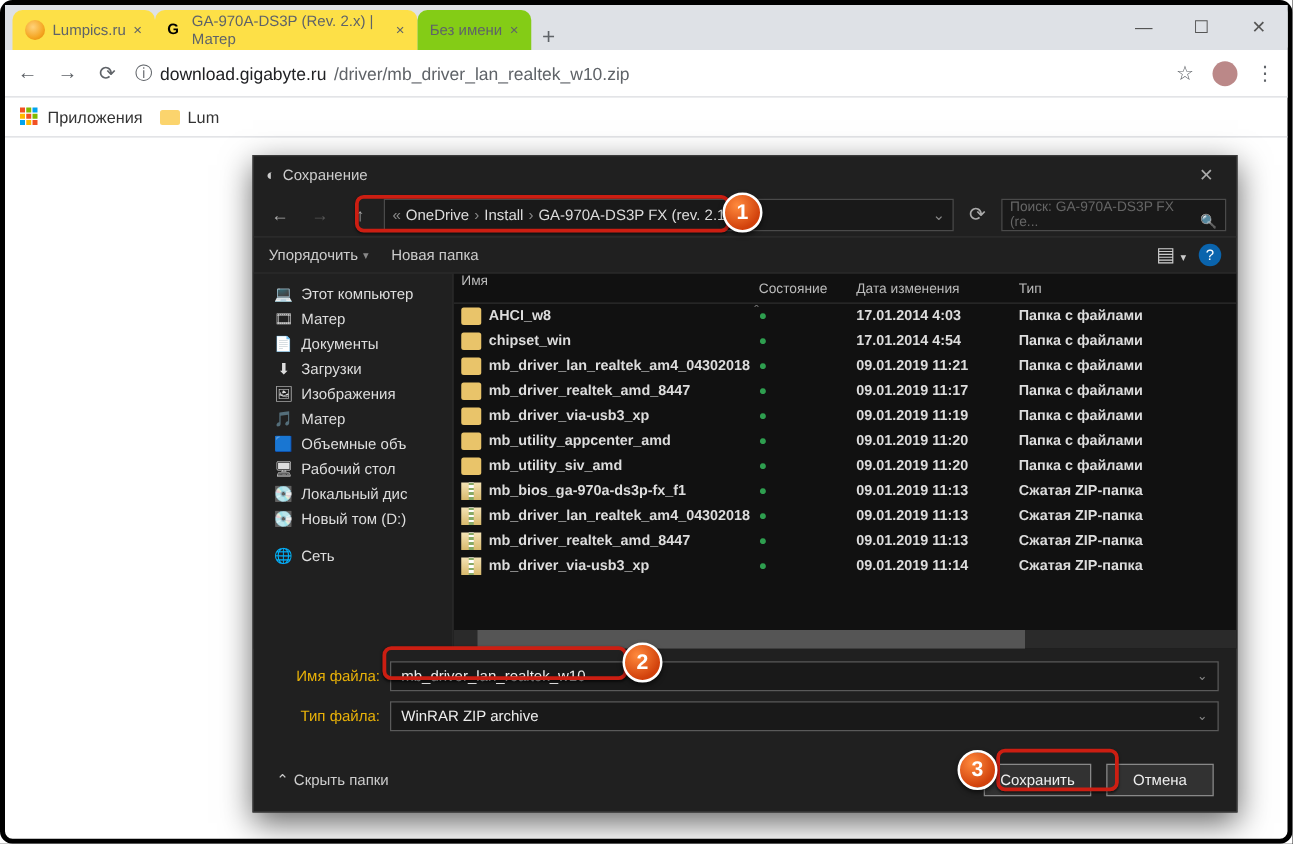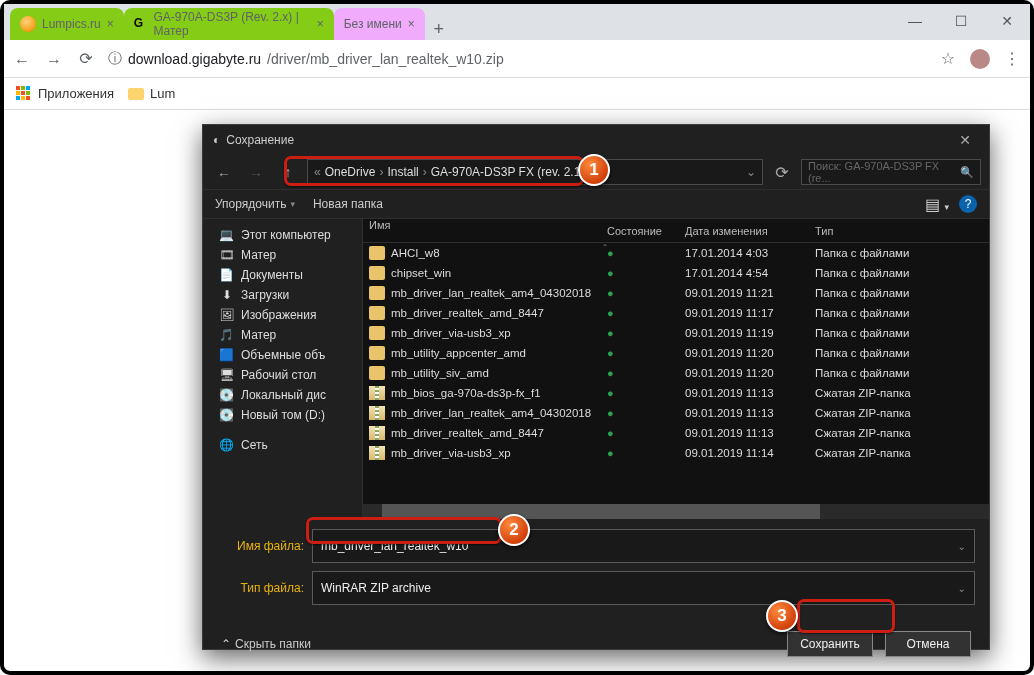--- a/index.html
+++ b/index.html
@@ -6,22 +6,22 @@
 body { width:1034px; height:675px; background:#fff; position:relative; overflow:hidden; }
 
 
 .frame { position:absolute; inset:0; border:4px solid #000; border-radius:10px; background:#fff; }
 
 
 .titlebar { height:34px; display:flex; align-items:center; background:#dee1e6; }
 .win-btns { margin-left:auto; display:flex; }
 .win-btn { width:46px; height:34px; display:flex; align-items:center; justify-content:center; font-size:14px; color:#555; }
 .tabs { height:36px; display:flex; align-items:flex-end; background:#dee1e6; padding-left:6px; }
-.tab { height:32px; background:#84cc16; border-radius:8px 8px 0 0; display:flex; align-items:center; padding:0 10px; font-size:12px; color:#5f6368; max-width:210px; gap:6px; position:relative; }
-.tab.active { background:#f0abfc; }
+.tab { height:32px; background:#fde047; border-radius:8px 8px 0 0; display:flex; align-items:center; padding:0 10px; font-size:12px; color:#5f6368; max-width:210px; gap:6px; position:relative; }
+.tab.active { background:#84cc16; }
 .tab .tclose { margin-left:auto; font-size:12px; }
 .tab .tfav { width:16px; height:16px; display:inline-block; }
 .newtab { width:28px; display:flex; justify-content:center; font-size:18px; color:#5f6368; }
 .addrbar { height:38px; background:#fff; border-bottom:1px solid #dadce0; display:flex; align-items:center; padding:0 8px; gap:12px; }
 .nav-ic { color:#5f6368; font-size:16px; width:20px; text-align:center; }
 .url-zone { flex:1; display:flex; align-items:center; gap:6px; font-size:14px; color:#5f6368; }
 .url-zone .domain { color:#202124; }
 .right-ic { width:20px; text-align:center; color:#5f6368; font-size:16px; }
 .avatar { width:20px; height:20px; border-radius:50%; background:#b88; }
 .bookmarks { height:32px; border-bottom:1px solid #dadce0; display:flex; align-items:center; gap:14px; padding:0 12px; font-size:13px; color:#333; }
@@ -37,58 +37,58 @@
 .dlg-title .tic { color:#ccc; }
 .dlg-close { margin-left:auto; color:#aaa; font-size:14px; padding:0 8px; }
 
 .dlg-pathrow { height:34px; display:flex; align-items:center; padding:0 8px; gap:6px; }
 .arrow-btn { width:26px; height:24px; color:#aaa; display:flex; align-items:center; justify-content:center; font-size:14px; }
 .arrow-btn.dis { color:#555; }
 .breadcrumb { flex:1; height:26px; background:#191919; border:1px solid #4a4a4a; display:flex; align-items:center; padding:0 6px; font-size:12px; color:#ddd; gap:4px; }
 .breadcrumb .crumb { display:flex; align-items:center; gap:4px; }
 .breadcrumb .sep { color:#888; }
 .refresh { width:26px; height:26px; color:#aaa; display:flex; align-items:center; justify-content:center; }
-.search { width:180px; height:26px; background:#191919; border:1px solid #4a4a4a; display:flex; align-items:center; padding:0 6px; font-size:11px; color:#666; gap:4px; }
+.search { width:180px; height:26px; background:#191919; border:1px solid #4a4a4a; display:flex; align-items:flex-end; padding:0 6px; font-size:11px; color:#666; gap:4px; }
 
 .dlg-toolbar { height:30px; display:flex; align-items:center; padding:0 12px; gap:18px; border-top:1px solid #2e2e2e; border-bottom:1px solid #2e2e2e; }
 .tbtn { font-size:12px; color:#ccc; display:flex; align-items:center; gap:4px; }
 .tbtn .drop { font-size:9px; color:#888; }
 .view-ic { margin-left:auto; display:flex; gap:10px; align-items:center; }
 .help-ic { width:18px; height:18px; border-radius:50%; background:#0a64ad; color:#fff; font-size:12px; display:flex; align-items:center; justify-content:center; }
 
 .dlg-body { display:flex; height:300px; }
 .tree { width:160px; padding:6px 0; overflow:hidden; background:#202020; border-right:1px solid #2e2e2e; }
 .tree-item { display:flex; align-items:center; gap:6px; padding:3px 8px 3px 16px; font-size:12px; color:#ddd; white-space:nowrap; }
 .tree-item .tic2 { width:16px; display:inline-flex; justify-content:center; }
 .tree-sep { height:10px; }
 
 .filearea { flex:1; background:#111; display:flex; flex-direction:column; overflow:hidden; }
 .cols { height:24px; display:flex; align-items:center; padding:0 6px; font-size:11px; color:#bbb; border-bottom:1px solid #2e2e2e; }
 .col-name { width:238px; display:flex; gap:12px;flex-direction:column; }
 .col-state{ width:78px; }
 .col-date { width:130px; }
 .col-type { flex:1; }
 .rows { flex:1; overflow:hidden; }
-.frow { height:20px; display:flex; align-items:center; padding:0 6px; font-size:11.5px; color:#ddd; }
+.frow { height:20px; display:flex; align-items:center; padding:0 6px; font-size:11.5px; color:#ddd;font-weight:bold; }
 .frow .ic { width:16px; height:14px; margin-right:6px; }
 .ic-folder { background:#e9c46a; border-radius:2px; }
 .ic-zip { background:linear-gradient(#f4e3b5,#d8b96c); position:relative; }
 .ic-zip::after { content:""; position:absolute; left:6px; top:0; width:4px; height:100%; background:repeating-linear-gradient(#8a6,#8a6 2px,#fff 2px,#fff 4px); }
 .frow .fname { width:216px; overflow:hidden; white-space:nowrap; text-overflow:ellipsis; }
 .frow .fstate { width:78px; }
 .check-ic { color:#2e9e4f; font-size:11px; }
 .frow .fdate { width:130px; }
 .frow .ftype { flex:1; white-space:nowrap; }
 .hscroll { height:15px; background:#2a2a2a; display:flex; }
 .hscroll .thumb { width:70%; background:#555; margin-left:3%; }
 
 .dlg-fields { padding:10px 14px 4px 14px; }
 .fld-row { display:flex; align-items:center; margin-bottom:8px; }
 .fld-lbl { width:95px; text-align:right; font-size:12px; color:#eab308; padding-right:8px; }
-.fld-input { flex:1; height:24px; background:#191919; border:1px solid #5a5a5a; color:#eee; font-size:12px; padding:16px 8px; display:flex; align-items:center; }
+.fld-input { flex:1; height:24px; background:#191919; border:1px solid #5a5a5a; color:#eee; font-size:12px; padding:1px 8px; display:flex; align-items:center; }
 .fld-input .drop2 { margin-left:auto; color:#888; font-size:10px; }
 input.real { background:transparent; border:none; color:#eee; font-size:12px; width:100%; outline:none; }
 
 .dlg-footer { display:flex; align-items:center; padding:14px 18px 0 18px; gap:12px; }
 .hide-f { font-size:12px; color:#ccc; display:flex; align-items:center; gap:4px; }
 .dlg-footer .spacer { flex:1; }
 .dbtn { min-width:86px; height:26px; border:1px solid #888; background:#323232; color:#eee; font-size:12px; display:flex; align-items:center; justify-content:center; }
 
 
 .red-ring { border:3px solid #cc1e12; border-radius:7px; position:absolute; pointer-events:none; box-shadow:0 1px 2px rgba(0,0,0,.6); }

